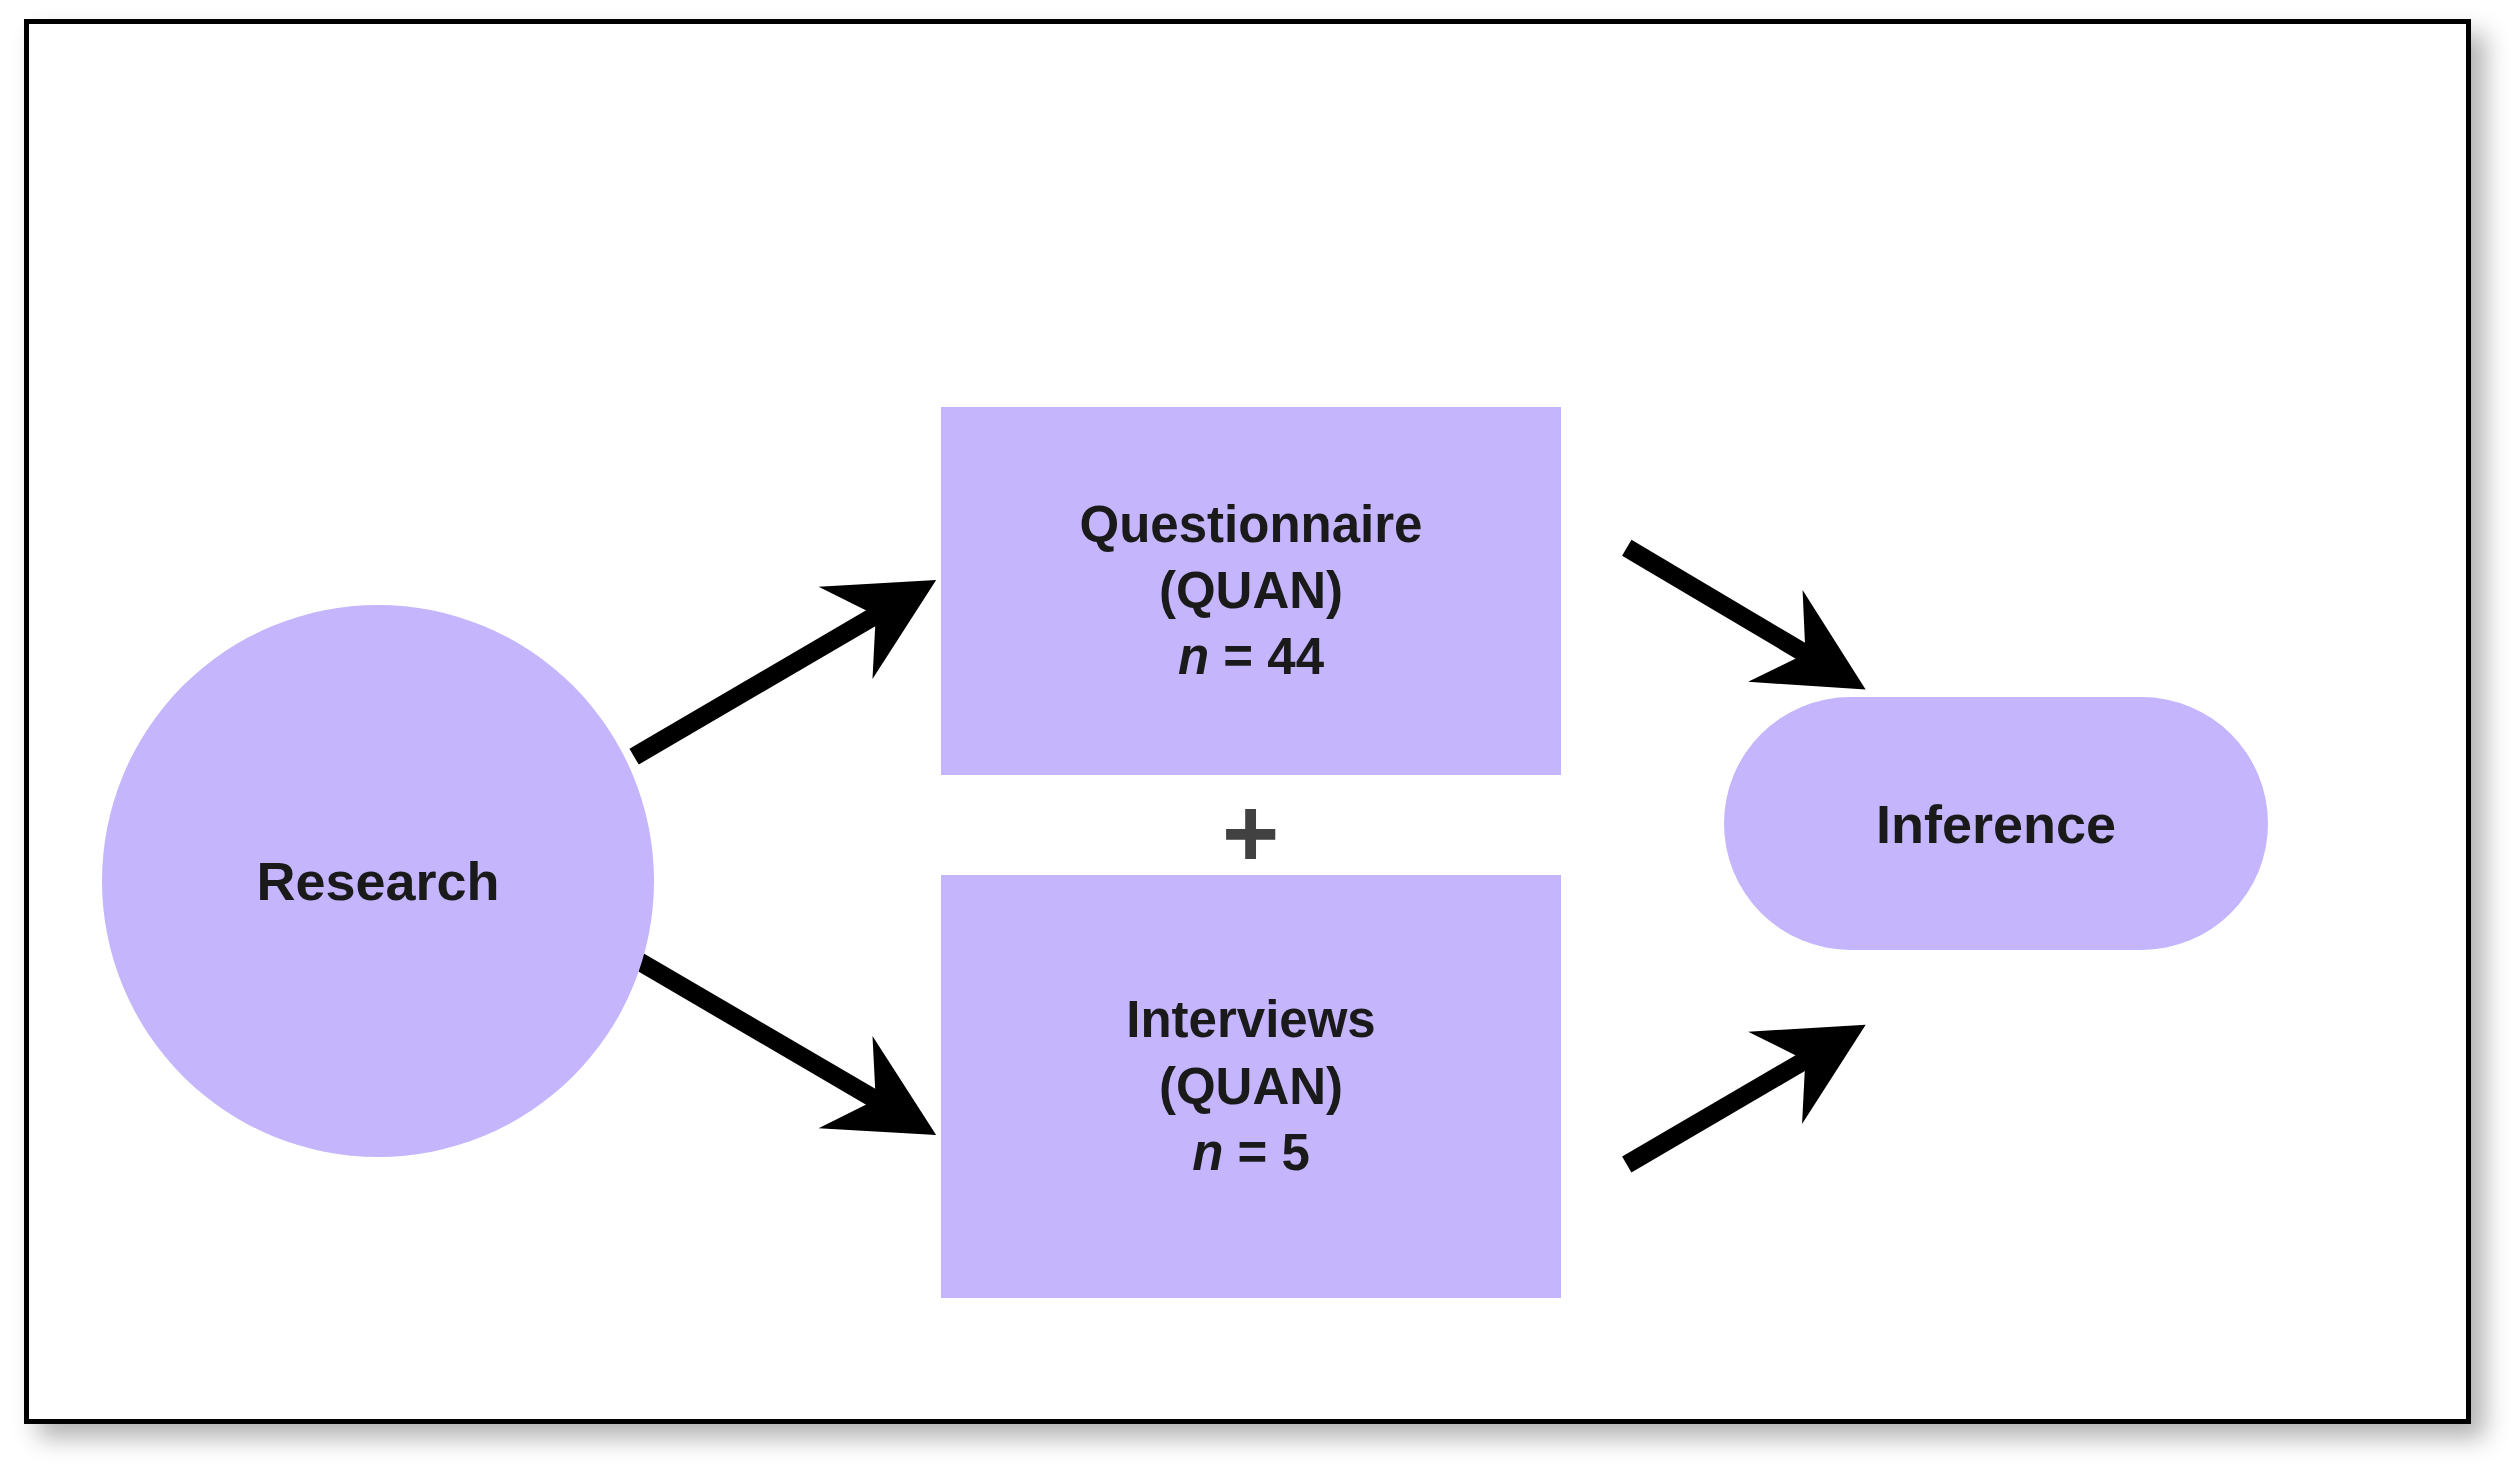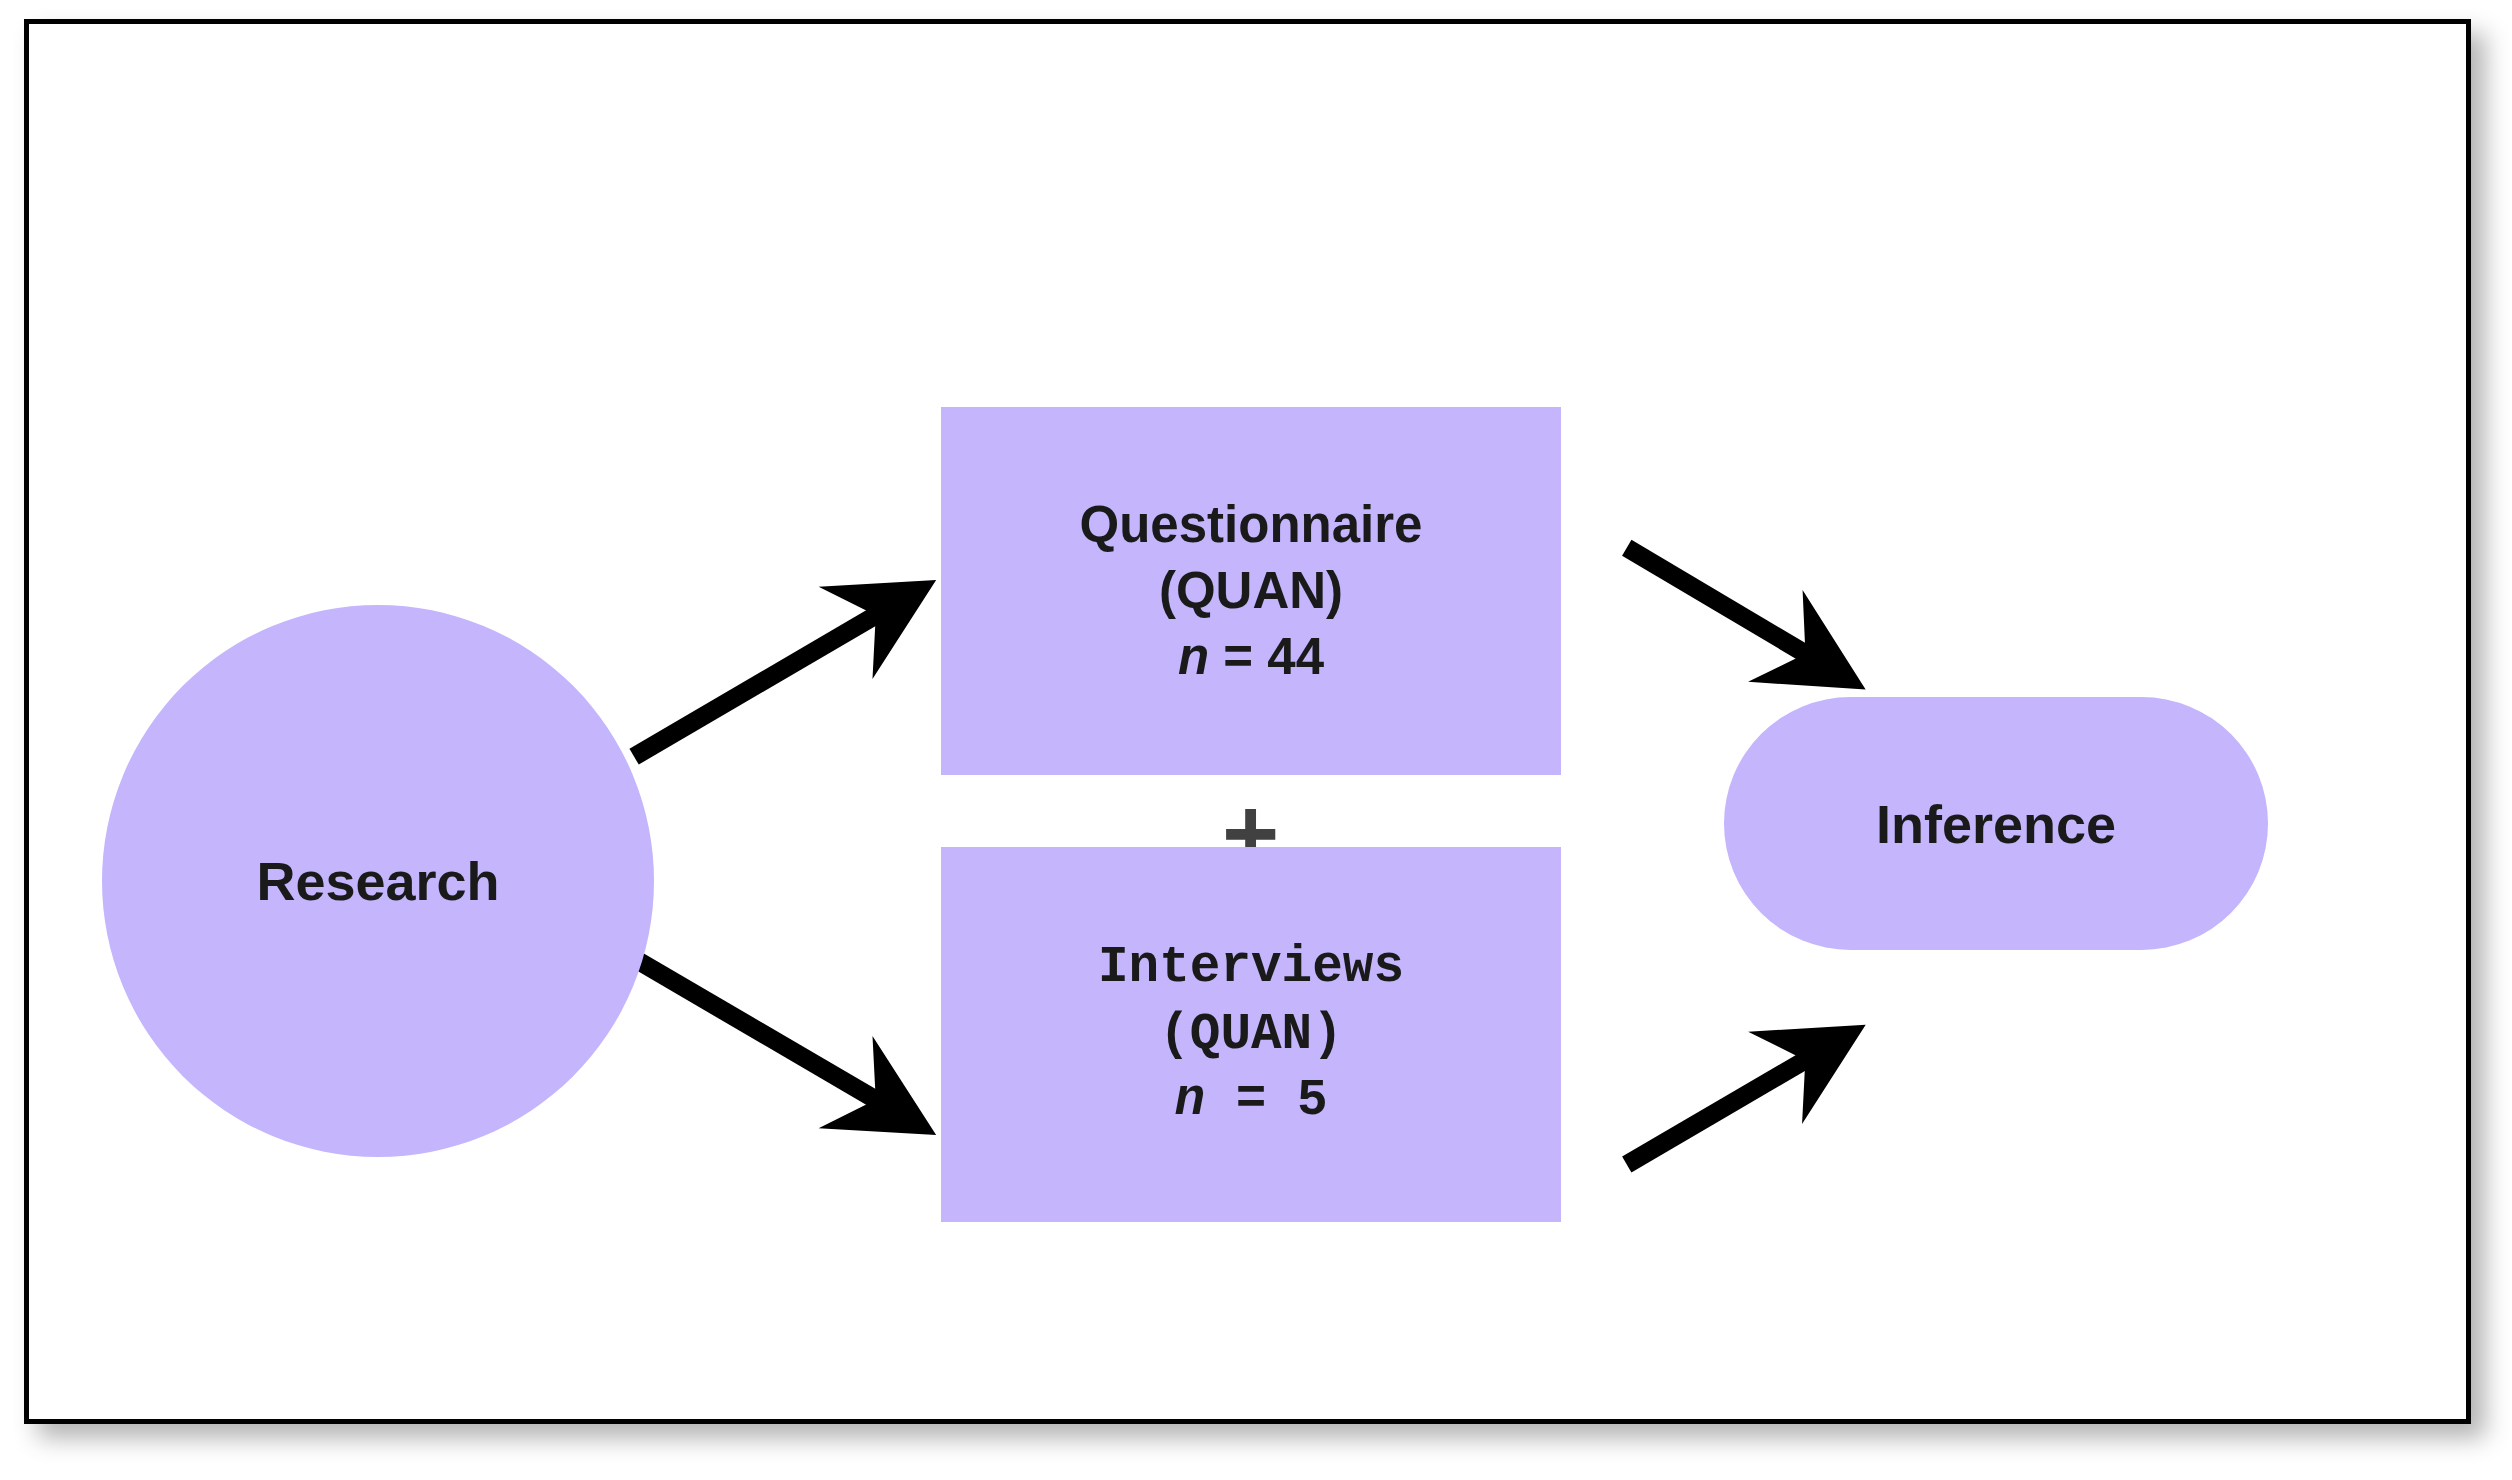--- a/index.html
+++ b/index.html
@@ -59,21 +59,21 @@
     border-radius: 50%;
     font-size: 54px;
   }
 
   .node-box {
     left: 912px;  
     width: 620px;
     font-size: 51px;
   }
   .node-box.quan { top: 383px; height: 368px; }   
-  .node-box.qual { top: 823px; height: 375px; font-family: Liberation Mono, monospace; }   
+  .node-box.qual { top: 851px; height: 423px; }   
 
   .node-pill {
     left: 1695px;  
     top: 673px;    
     width: 544px;
     height: 253px;
     border-radius: 147px;
     font-size: 54px;
   }
 

